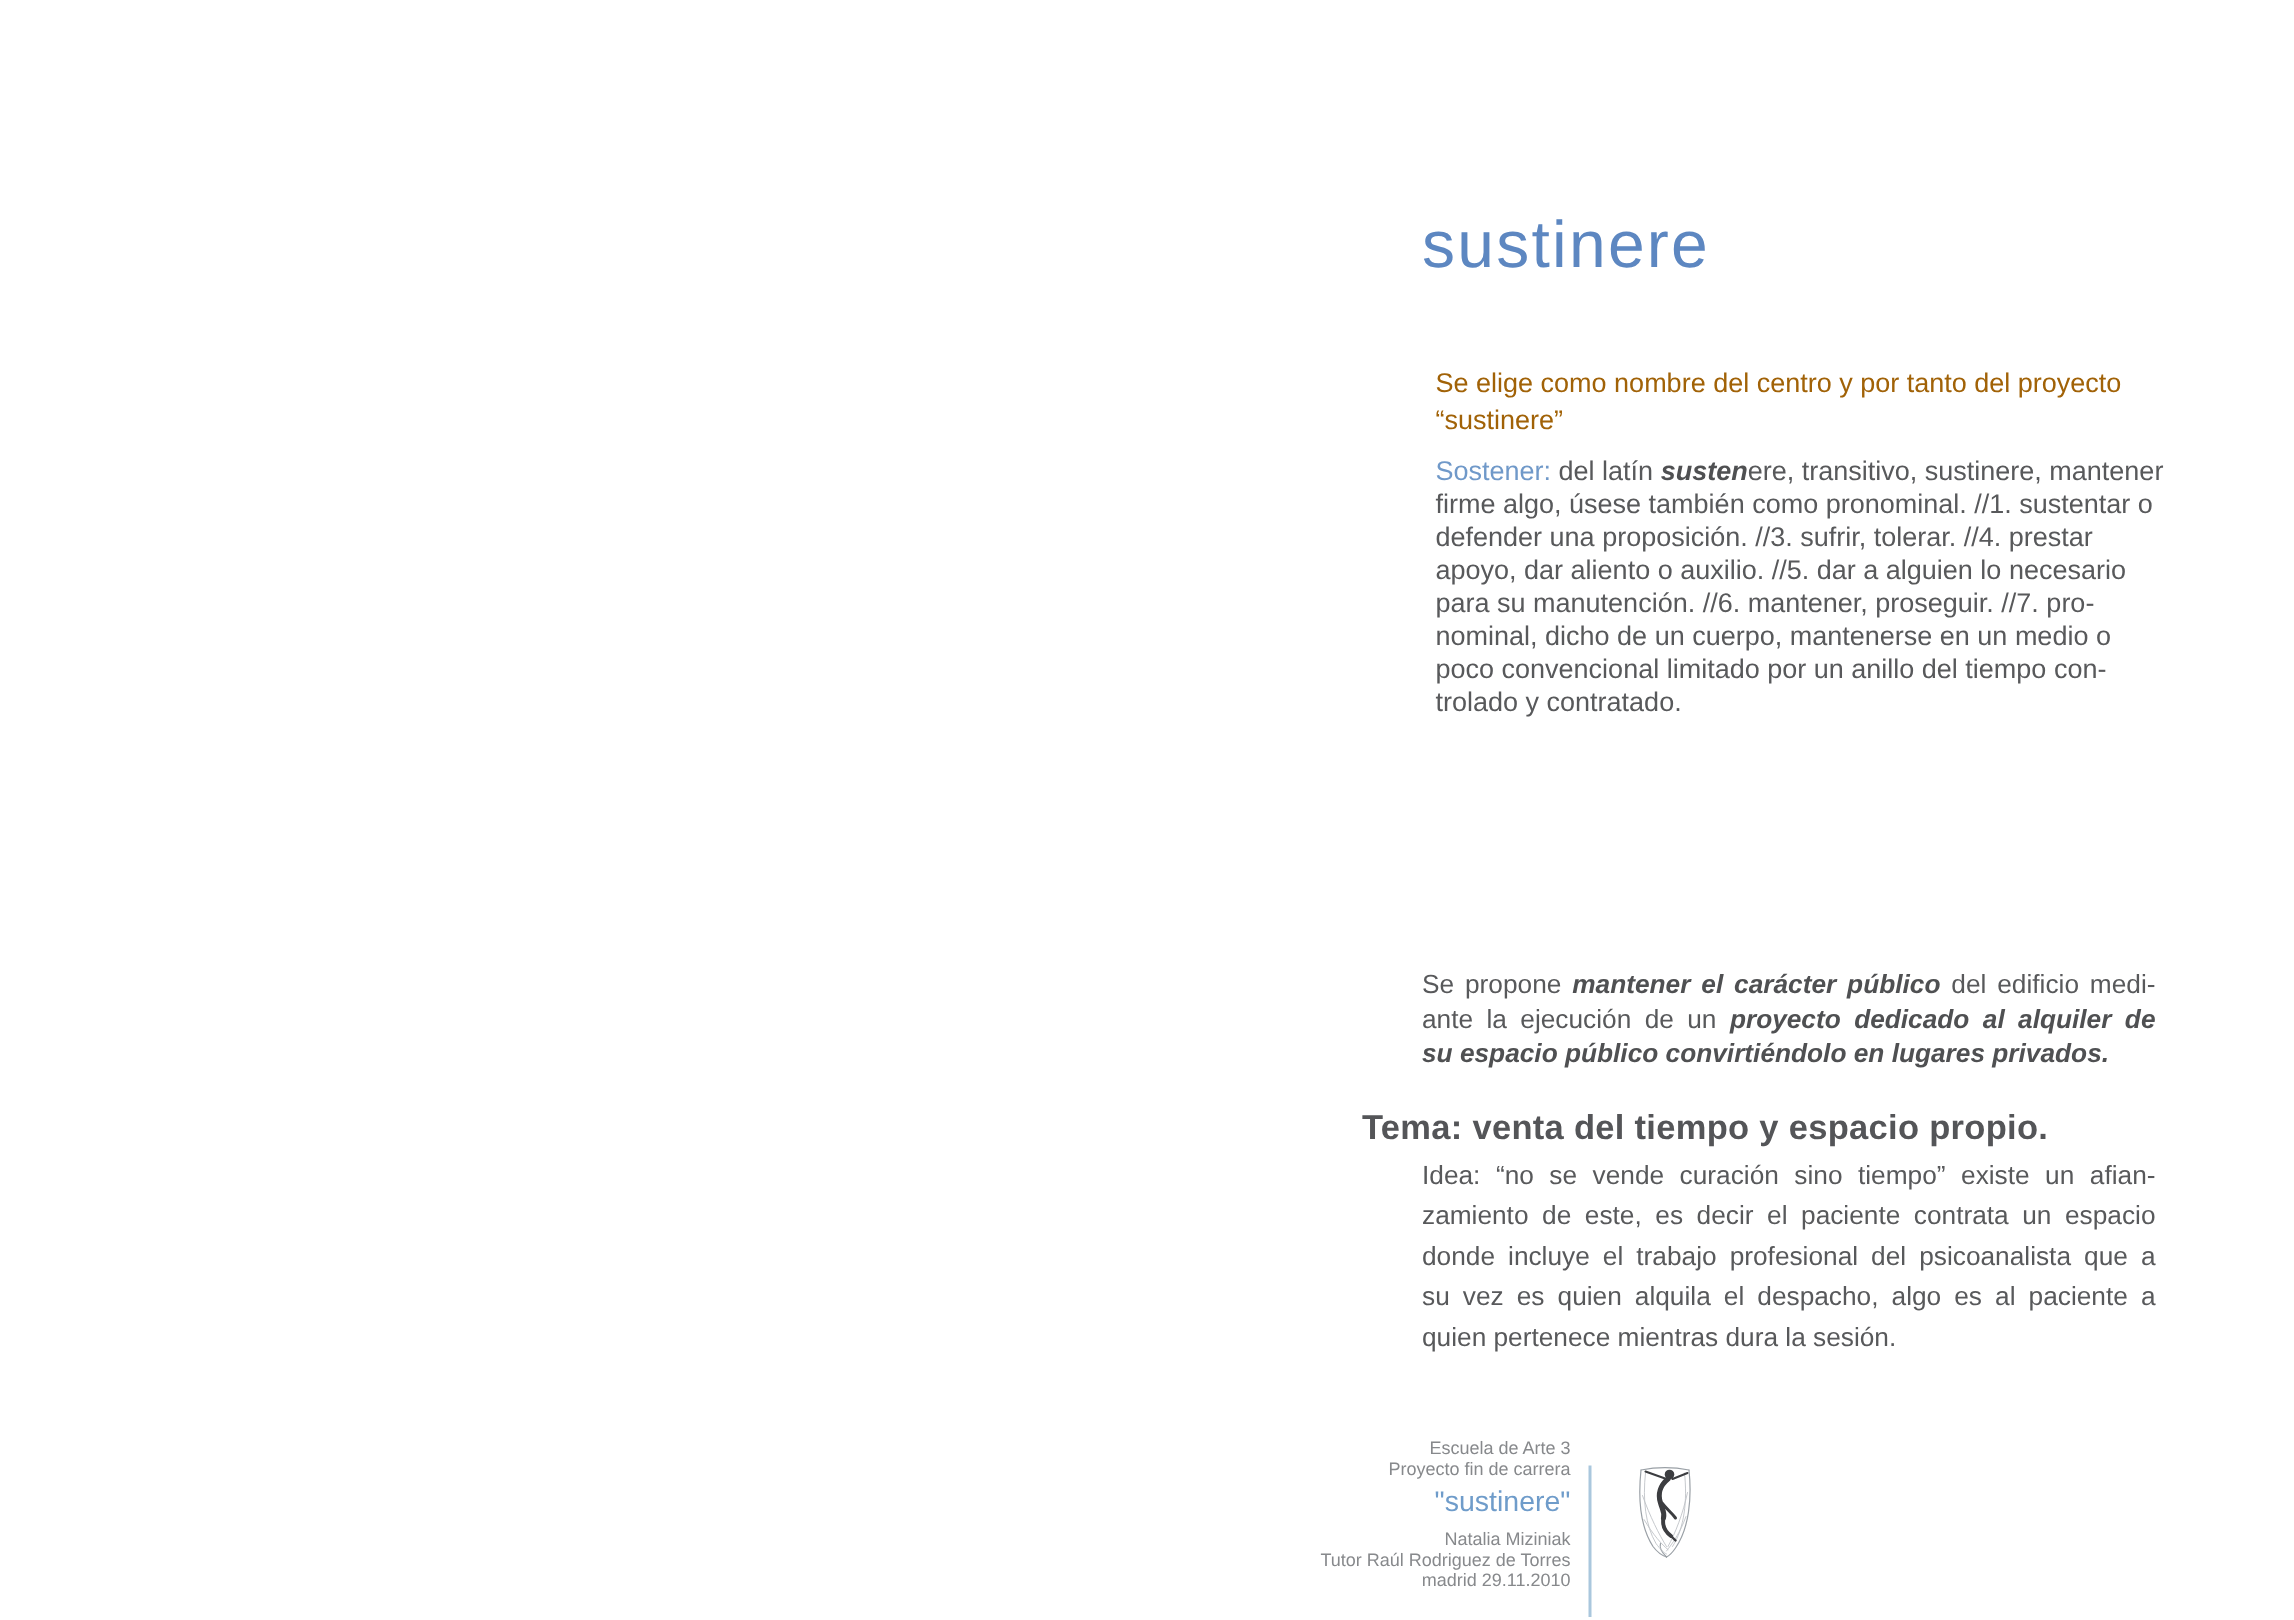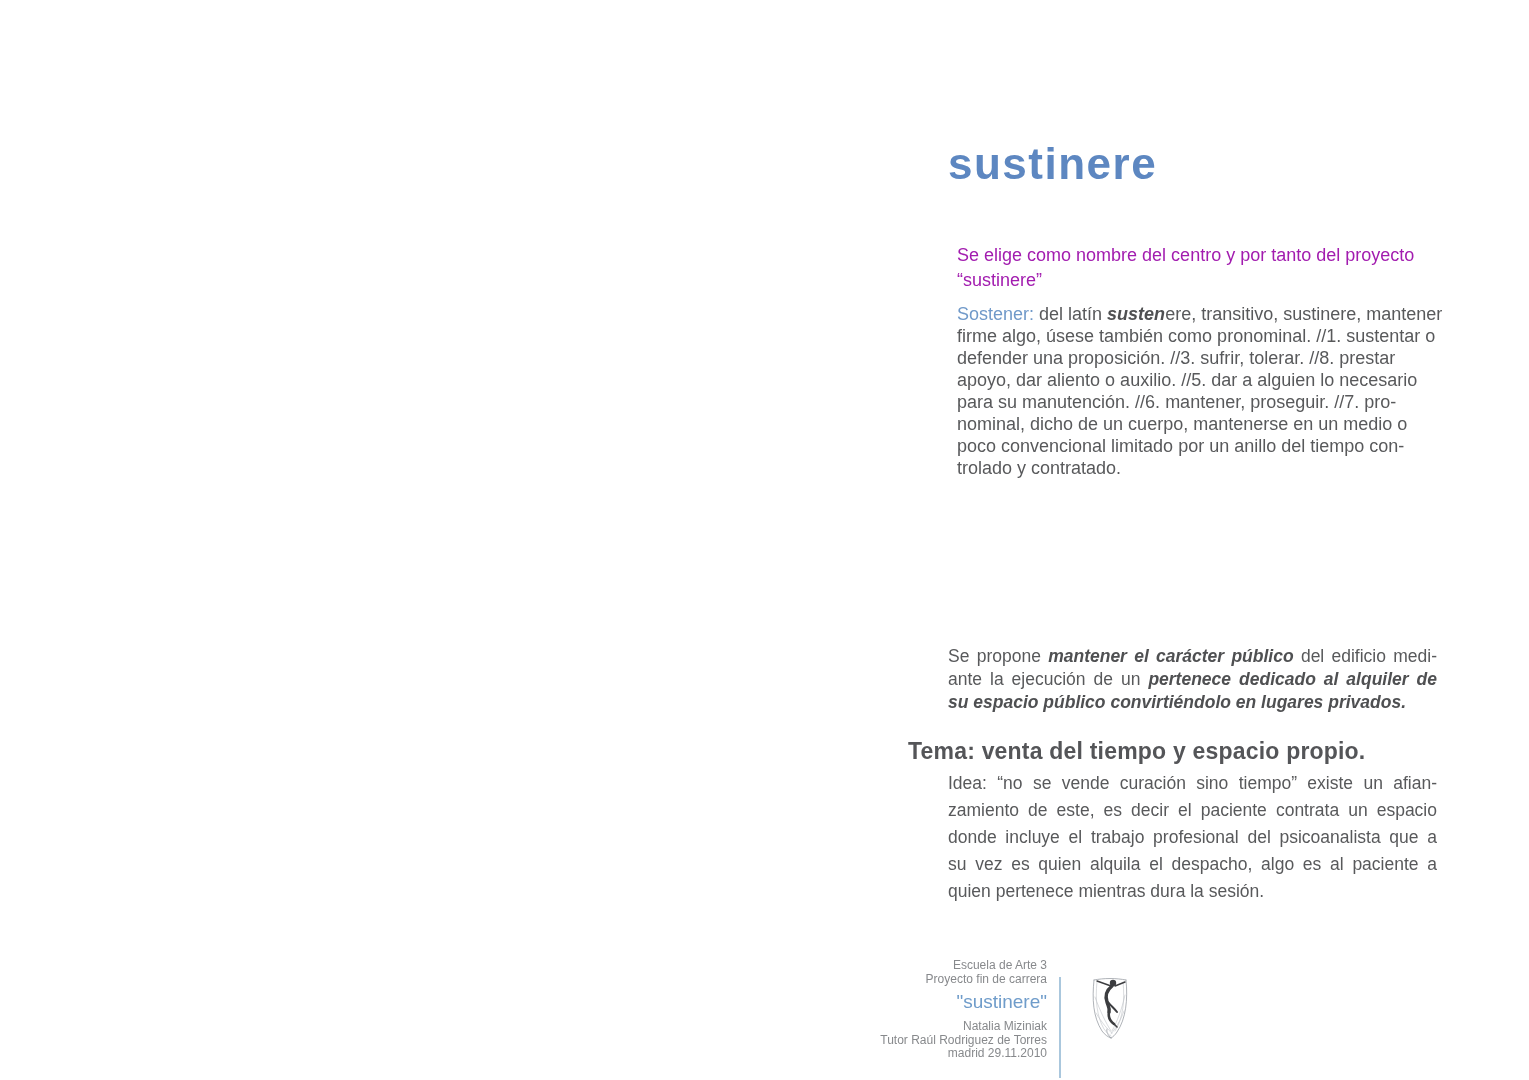--- a/index.html
+++ b/index.html
@@ -17,37 +17,37 @@
     width: 1529px;
     height: 1080px;
     background: #ffffff;
   }
   .abs { position: absolute; }
 
   .title {
     left: 948px;
     top: 140px;
     font-size: 44px;
-    font-weight: 700;
+    font-weight: 400;
     letter-spacing: 1.5px;
     color: #5d87c1;
     line-height: 1.1;
   }
 
   .par .line { min-height: 1em; }
   .leftpar .line { white-space: nowrap; }
   .justify .line { text-align: justify; text-align-last: justify; }
   .justify .line:last-child { text-align-last: left; }
 
   .intro {
     left: 957px;
     top: 243px;
     font-size: 18px;
     line-height: 25px;
-    color: #a21caf;
+    color: #a16207;
   }
   .definition {
     left: 957px;
     top: 303px;
     font-size: 18px;
     line-height: 22px;
     color: #58595b;
   }
   .proposal {
     left: 948px;
@@ -117,31 +117,31 @@
   <div class="abs title">sustinere</div>
 
   <div class="abs par leftpar intro">
       <div class="line"><span>Se elige como nombre del centro y por tanto del proyecto</span></div>
       <div class="line"><span>“sustinere”</span></div>
     </div>
 
   <div class="abs par leftpar definition">
       <div class="line"><span class="seg-blue">Sostener:</span><span> del latín </span><span class="seg-bold">susten</span><span>ere, transitivo, sustinere, mantener</span></div>
       <div class="line"><span>firme algo, úsese también como pronominal. //1. sustentar o</span></div>
-      <div class="line"><span>defender una proposición. //3. sufrir, tolerar. //8. prestar</span></div>
+      <div class="line"><span>defender una proposición. //3. sufrir, tolerar. //4. prestar</span></div>
       <div class="line"><span>apoyo, dar aliento o auxilio. //5. dar a alguien lo necesario</span></div>
       <div class="line"><span>para su manutención. //6. mantener, proseguir. //7. pro-</span></div>
       <div class="line"><span>nominal, dicho de un cuerpo, mantenerse en un medio o</span></div>
       <div class="line"><span>poco convencional limitado por un anillo del tiempo con-</span></div>
       <div class="line"><span>trolado y contratado.</span></div>
     </div>
 
   <div class="abs par justify proposal">
       <div class="line"><span>Se propone </span><span class="seg-bold">mantener el carácter público</span><span> del edificio medi-</span></div>
-      <div class="line"><span>ante la ejecución de un </span><span class="seg-bold">pertenece dedicado al alquiler de</span></div>
+      <div class="line"><span>ante la ejecución de un </span><span class="seg-bold">proyecto dedicado al alquiler de</span></div>
       <div class="line"><span class="seg-bold">su espacio público convirtiéndolo en lugares privados.</span></div>
     </div>
 
   <div class="abs tema-heading">Tema: venta del tiempo y espacio propio.</div>
 
   <div class="abs par justify idea">
       <div class="line"><span>Idea: “no se vende curación sino tiempo” existe un afian-</span></div>
       <div class="line"><span>zamiento de este, es decir el paciente contrata un espacio</span></div>
       <div class="line"><span>donde incluye el trabajo profesional del psicoanalista que a</span></div>
       <div class="line"><span>su vez es quien alquila el despacho, algo es al paciente a</span></div>

